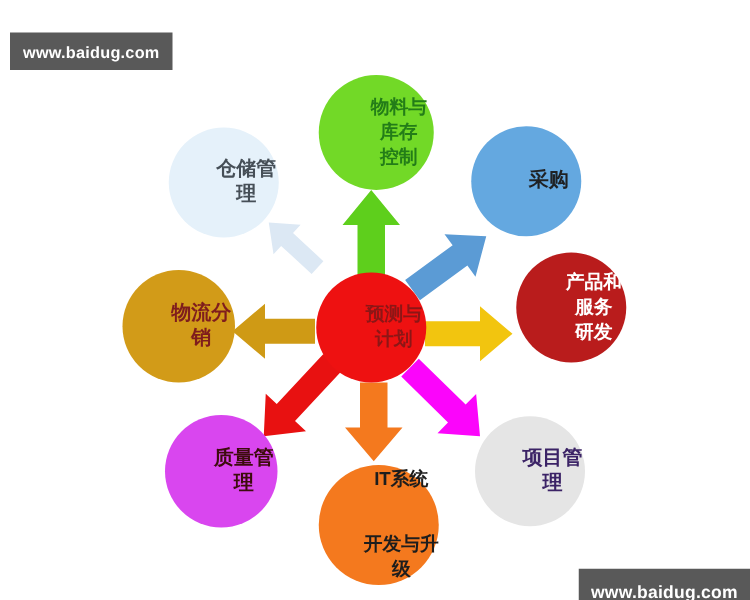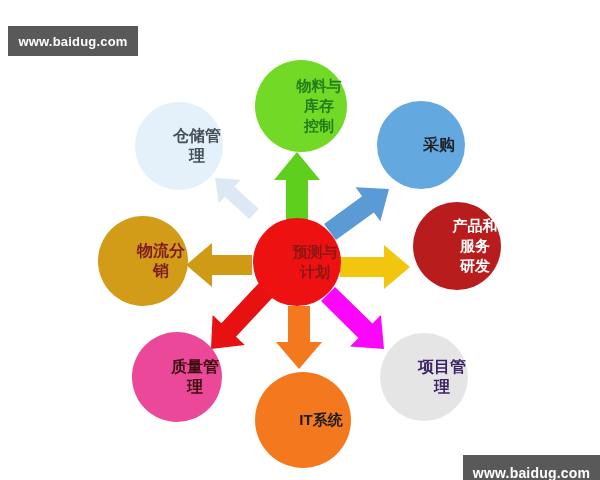--- a/index.html
+++ b/index.html
@@ -50,22 +50,23 @@
     <div class="node" style="left: 135px; top: 84px; width: 88px; height: 88px; background: rgb(229, 241, 250); color: rgb(70, 79, 87); font-size: 16px;">
       <span>仓储管理</span>
     </div>
     <div class="node" style="left: 413px; top: 184px; width: 88px; height: 88px; background: #b91c1c; color: rgb(255, 255, 255); font-size: 15px;">
       <span>产品和服务</span>
       <span>研发</span>
     </div>
     <div class="node" style="left: 98px; top: 198px; width: 90px; height: 90px; background: rgb(210, 155, 24); color: #7f1d1d; font-size: 16px;">
       <span>物流分销</span>
     </div>
-    <div class="node" style="left: 132px; top: 314px; width: 90px; height: 90px; background: #ec4899; color: rgb(60, 12, 12); font-size: 16px;">
+    <div class="node" style="left: 132px; top: 314px; width: 90px; height: 90px; background: #d946ef; color: rgb(60, 12, 12); font-size: 16px;">
       <span>质量管理</span>
     </div>
     <div class="node" style="left: 255px; top: 354px; width: 96px; height: 96px; background: rgb(244, 121, 30); color: rgb(29, 29, 29); font-size: 15px; gap: 32px;">
       <span>IT系统</span>
+      <span>开发与升级</span>
     </div>
     <div class="node" style="left: 380px; top: 315px; width: 88px; height: 88px; background: #e5e5e5; color: rgb(59, 35, 102); font-size: 16px;">
       <span>项目管理</span>
     </div>
   </div>
 
 </body></html>

